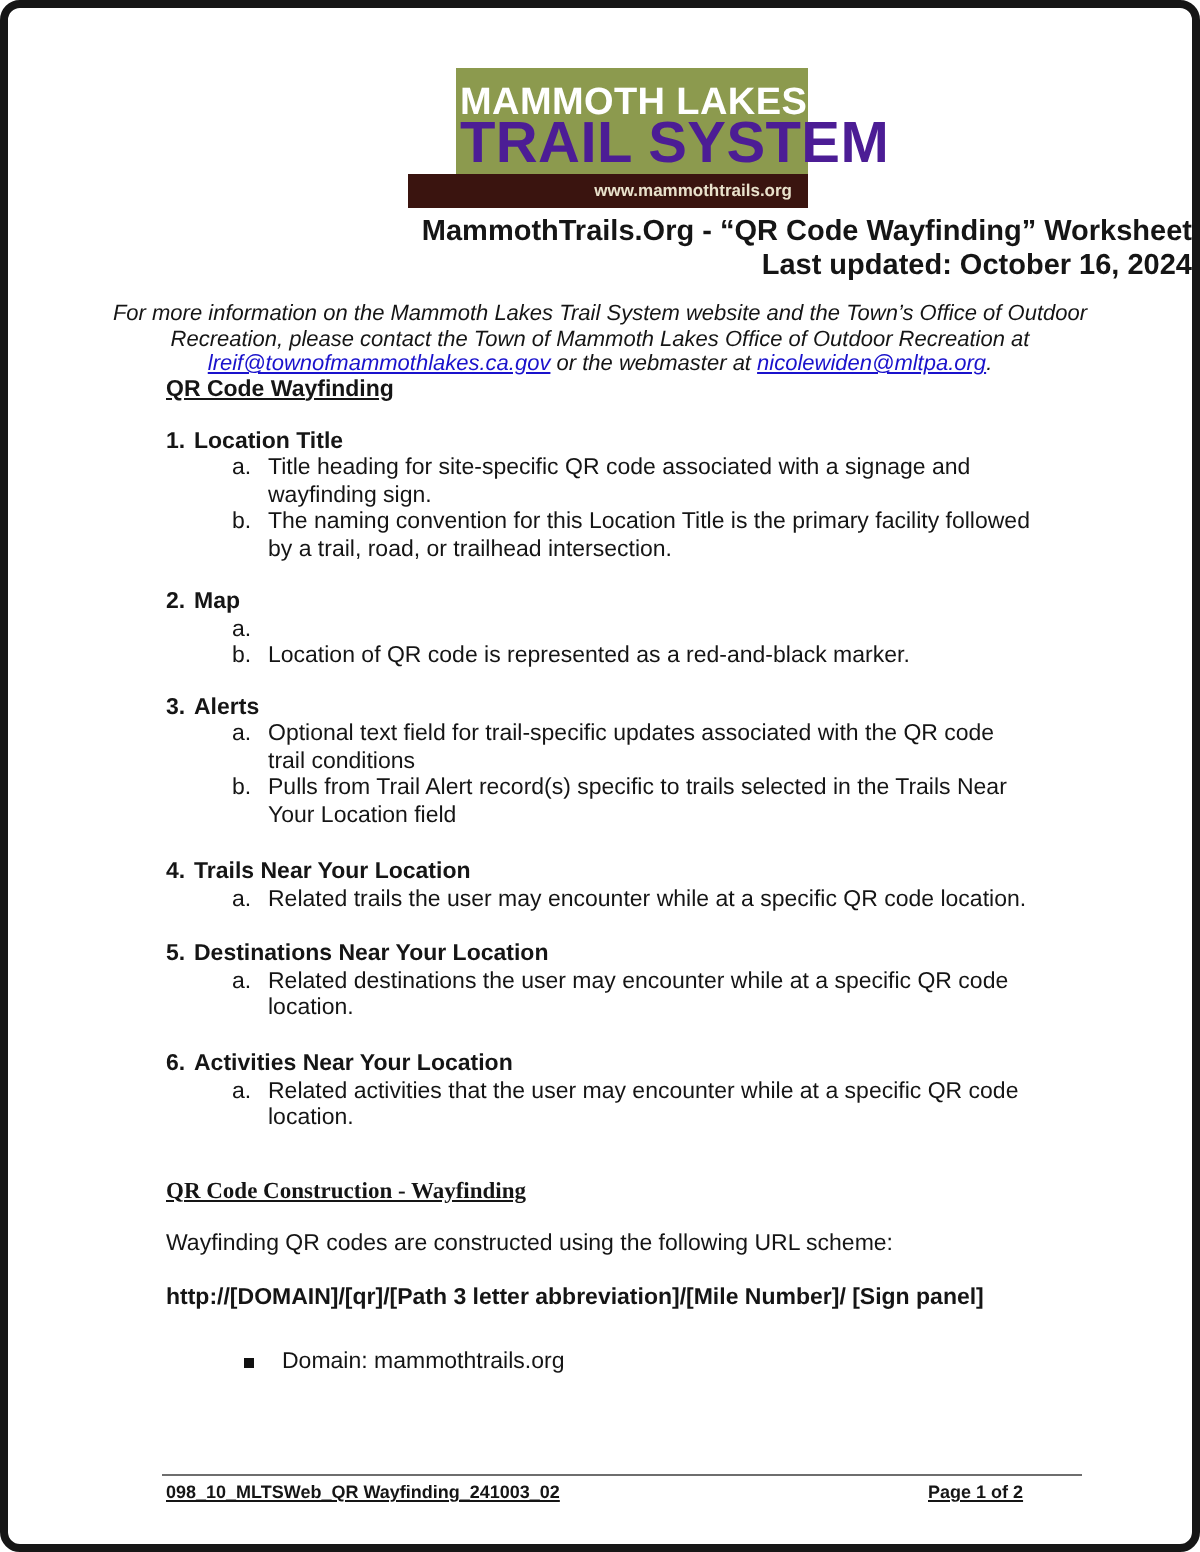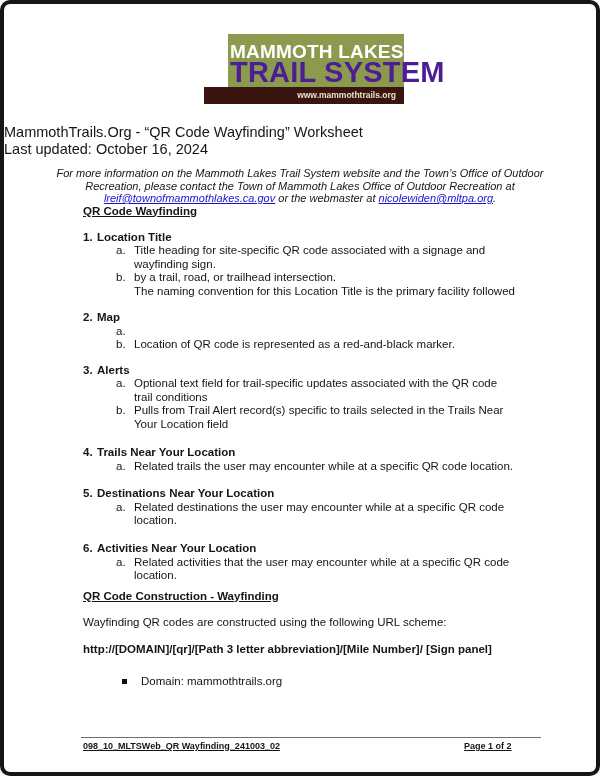--- a/index.html
+++ b/index.html
@@ -14,31 +14,31 @@
     font-family:"Liberation Sans", sans-serif;
     color:#151515;
   }
   
   .logo { width:200px; margin:30px auto 0; position:relative; left:4px; }
   .logo-green { background:#8c9a4e; text-align:center; padding:8px 2px 4px;margin-left:24px; }
   .logo-line1 { font-size:19px; font-weight:bold; color:#ffffff; line-height:19px; letter-spacing:0.2px; white-space:nowrap; }
   .logo-line2 { font-size:29px; font-weight:bold; color:#4c1d95; line-height:22px; letter-spacing:0.2px; white-space:nowrap; }
   .logo-bar { background:#3a140f; text-align:right; padding:3px 8px 4px; font-size:8.5px; font-weight:bold; color:#e9e2cc; white-space:nowrap; }
   
-  .title { margin-top:20px; text-align:left; font-size:14.5px; font-weight:normal; line-height:16.5px; }
+  .title { margin-top:4px; text-align:right; font-size:14.5px; font-weight:bold; line-height:16.5px; }
   .title div { white-space:nowrap; }
   
   .intro { margin-top:10px; text-align:center; font-style:italic; font-size:11px; line-height:12.5px; }
   .intro div { white-space:nowrap; }
   .intro a { color:#1a12cc; text-decoration:underline; }
   
   .content { margin:0 40px 0 79px; font-size:11.5px; line-height:13.5px; }
   .sec-heading { font-weight:bold; text-decoration:underline; }
   .mt14 { }
-  .mt9  { margin-top:7px; }
+  .mt9  { margin-top:23px;font-family:Liberation Serif, serif; }
   .item1 { margin-top:12.5px; } .item2 { margin-top:13px; } .item3 { margin-top:12px; }
   .item4 { margin-top:15px; } .item5 { margin-top:14px; } .item6 { margin-top:14.5px; }
   .item-head { display:flex; font-weight:bold; }
   .item-head .num { width:14px; flex:none; }
   .sub { display:flex; margin-left:33px; }
   .sub .letter { width:18px; flex:none; }
   .sub .lines div { white-space:nowrap; }
   .construction-intro { margin-top:13px; white-space:nowrap; }
   .scheme { margin-top:13px; font-weight:bold; white-space:nowrap; }
   .bullet-row { margin-top:19px; margin-left:39px; display:flex; align-items:center; }
@@ -85,22 +85,22 @@
       <div class="sub">
           <span class="letter">a.</span>
         <div class="lines">
           <div>Title heading for site-specific QR code associated with a signage and</div>
           <div>wayfinding sign.</div>
         </div>
       </div>
       <div class="sub">
           <span class="letter">b.</span>
         <div class="lines">
+          <div>The naming convention for this Location Title is the primary facility followed</div>
           <div>by a trail, road, or trailhead intersection.</div>
-          <div>The naming convention for this Location Title is the primary facility followed</div>
         </div>
       </div>
     </div>
 
     <div class="item2">
       <div class="item-head">
           <span class="num">2.</span>
           <span>Map</span>
         </div>
       <div class="sub">

